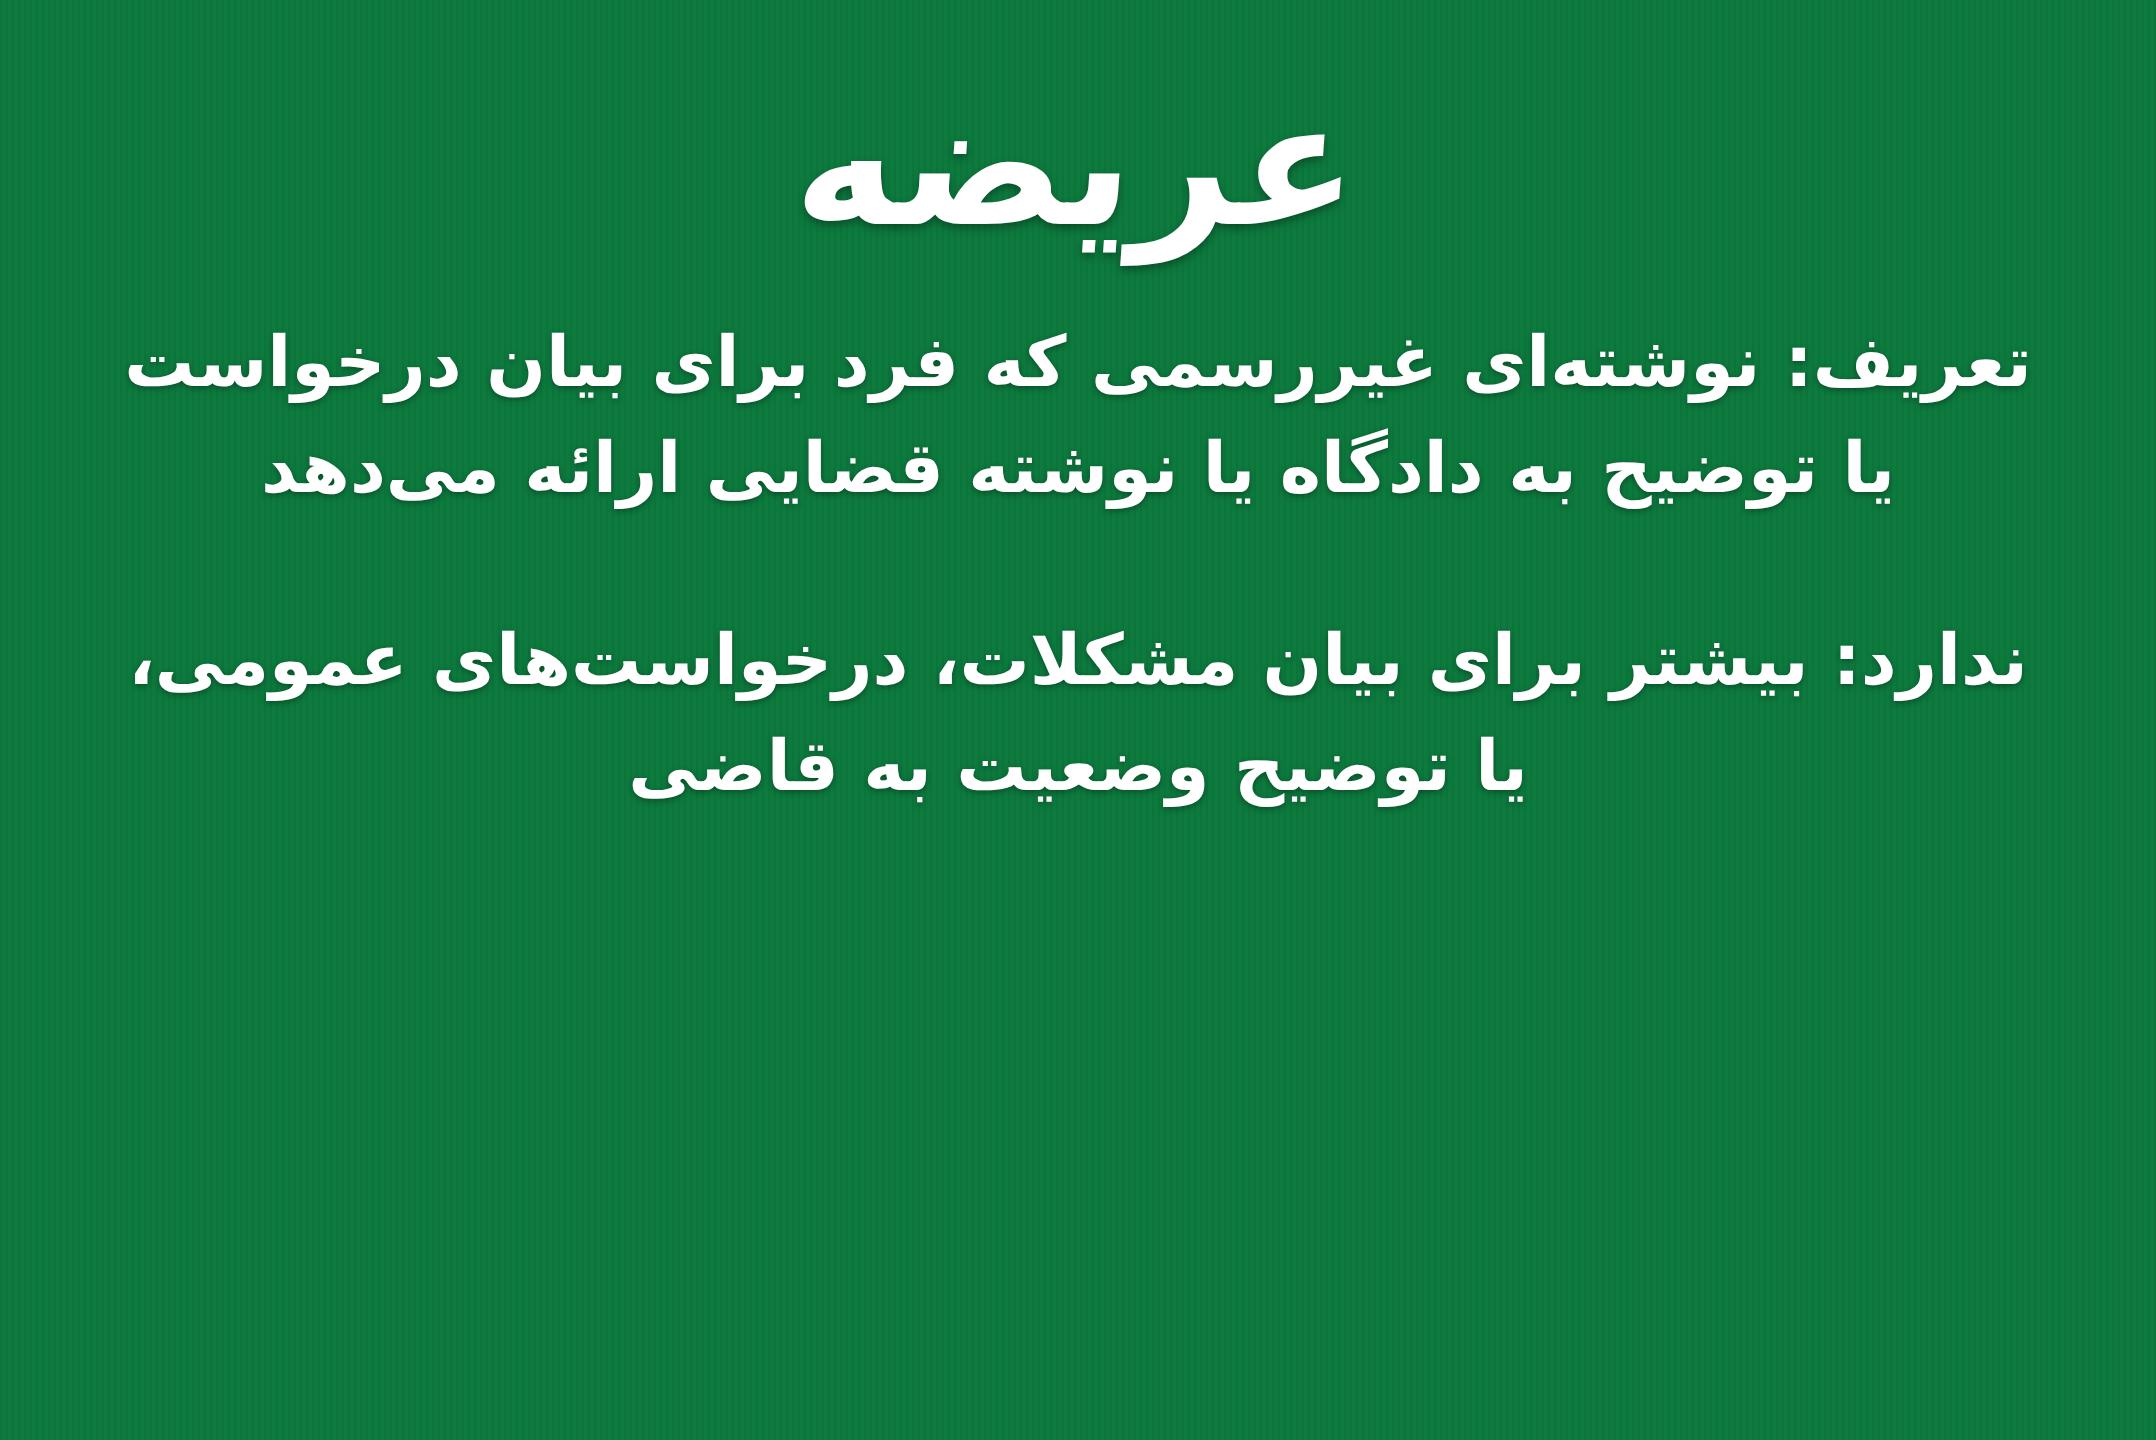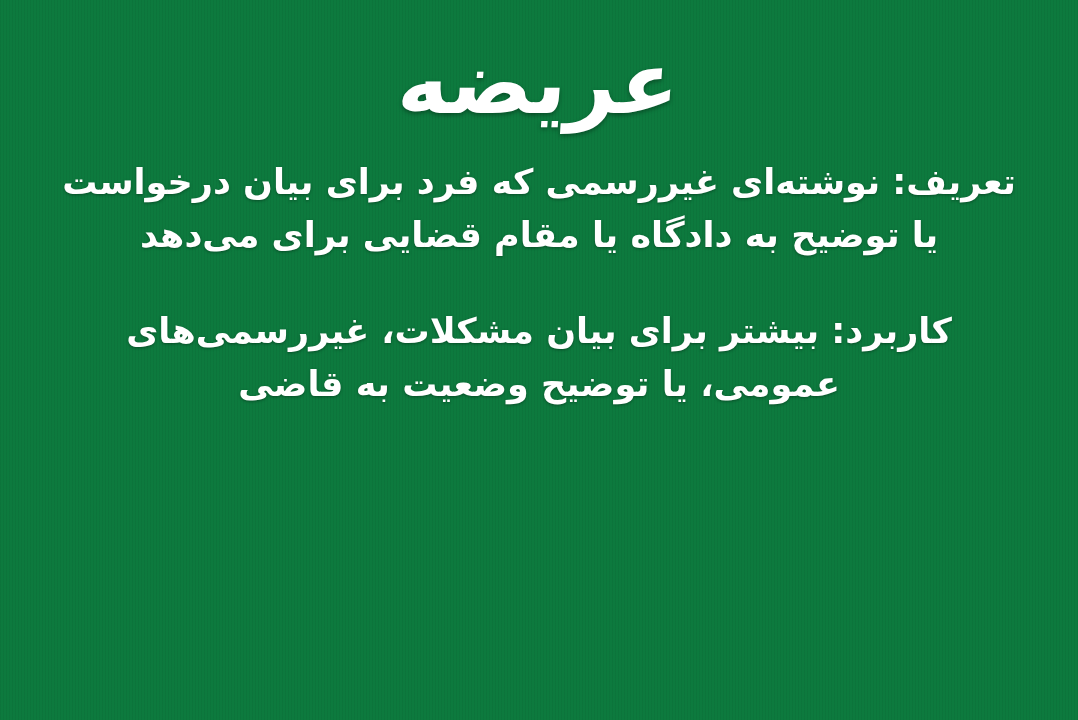--- a/index.html
+++ b/index.html
@@ -103,20 +103,20 @@
 </style>
 </head>
 <body>
 
 <div class="slide">
   <div class="content">
 
     <h1 class="title">عریضه</h1>
 
     <div class="body-block">
-      <p class="para para-1">تعریف: نوشته‌ای غیررسمی  که فرد برای بیان درخواست یا توضیح به دادگاه یا مقام قضایی برای می‌دهد</p>
+      <p class="para para-1">تعریف: نوشته‌ای غیررسمی  که فرد برای بیان درخواست یا توضیح به دادگاه یا نوشته قضایی ارائه می‌دهد</p>
 
-      <p class="para para-2">کاربرد: بیشتر برای بیان مشکلات، غیررسمی‌های عمومی، یا توضیح وضعیت به قاضی</p>
+      <p class="para para-2">ندارد: بیشتر برای بیان مشکلات، درخواست‌های عمومی، یا توضیح وضعیت به قاضی</p>
 
     </div>
 
   </div>
 </div>
 
 </body></html>

